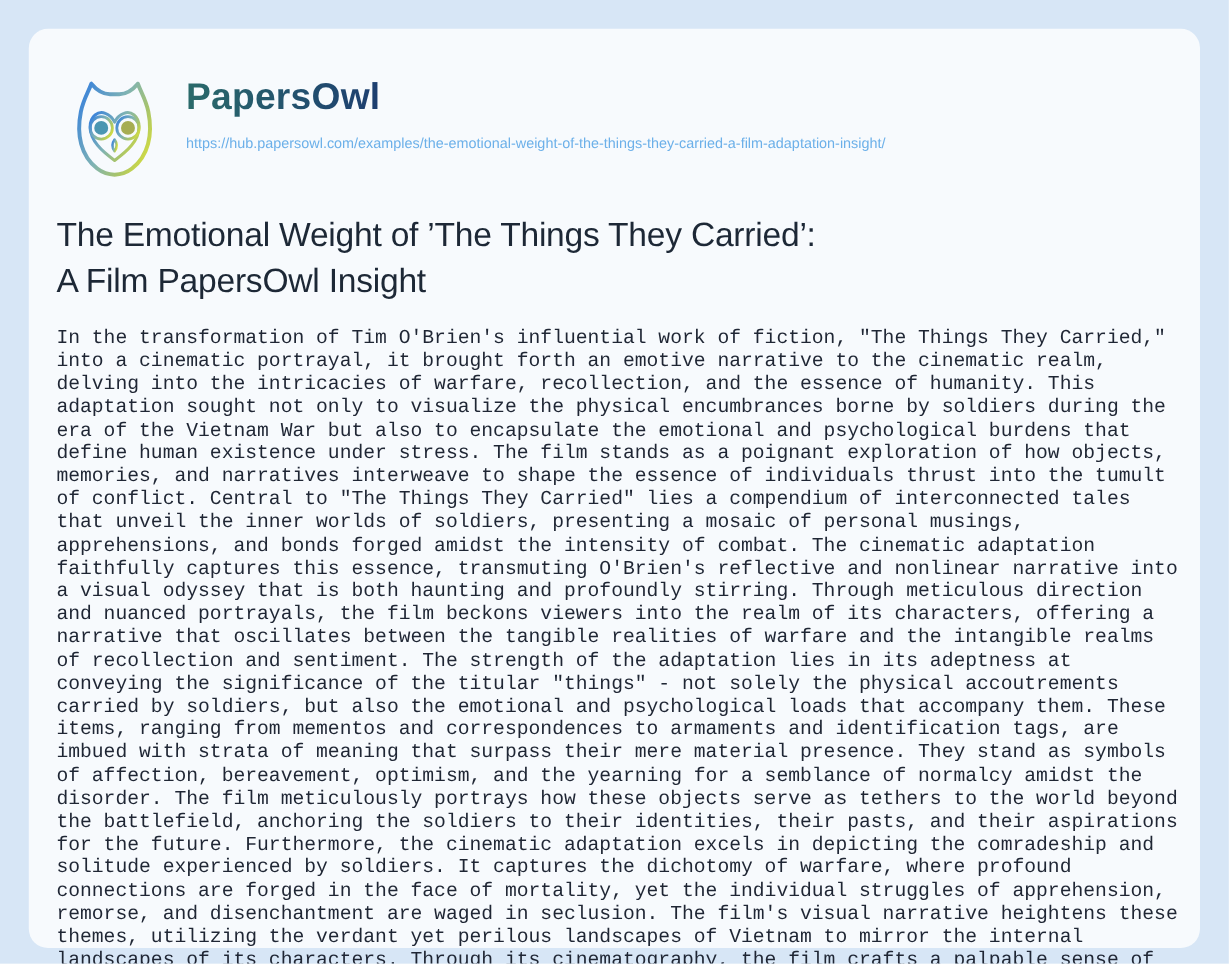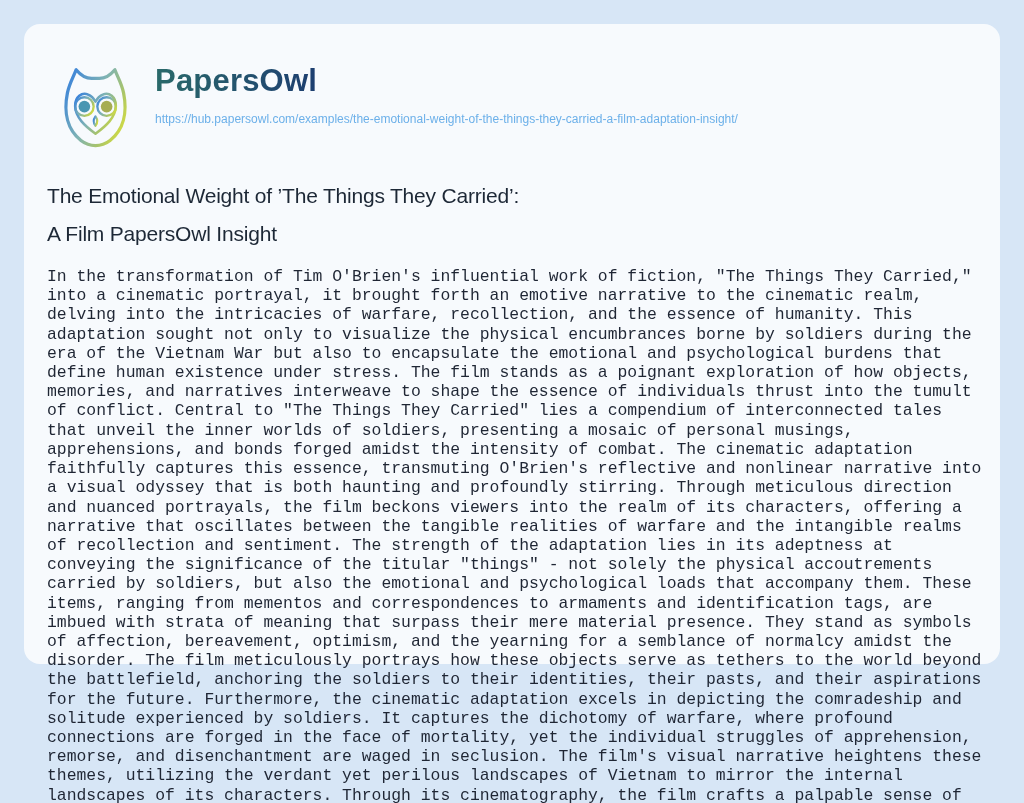--- a/index.html
+++ b/index.html
@@ -9,21 +9,21 @@
     background: #d7e6f6;
     font-family: "Liberation Sans", sans-serif;
     box-sizing: border-box;
     padding: 24px 24px 13px 24px;
     overflow: hidden;
   }
   .card {
     background: #f7fafd;
     border-radius: 16px;
     width: 976px;
-    height: 640px;
+    height: 766px;
     box-sizing: border-box;
     padding: 37px 19px 20px 23px;
   }
   .header {
     display: flex;
     align-items: flex-start;
   }
   .logo-icon {
     width: 97px;
     height: 93px;
@@ -52,21 +52,21 @@
     line-height: 27px;
     color: #6cb0e9;
     max-width: 790px;
     word-break: normal;
     overflow-wrap: break-word;
     text-decoration: none;
     display: block;
   }
   .title {
     margin-top: 22px;
-    font-size: 21px;
+    font-size: 28px;
     line-height: 38px;
     font-weight: 400;
     letter-spacing: -0.2px;
     color: #1d2836;
   }
   .body-text {
     margin-top: 11px;
     width: 936px;
     font-family: Liberation Mono, monospace;
     font-size: 16.4px;

